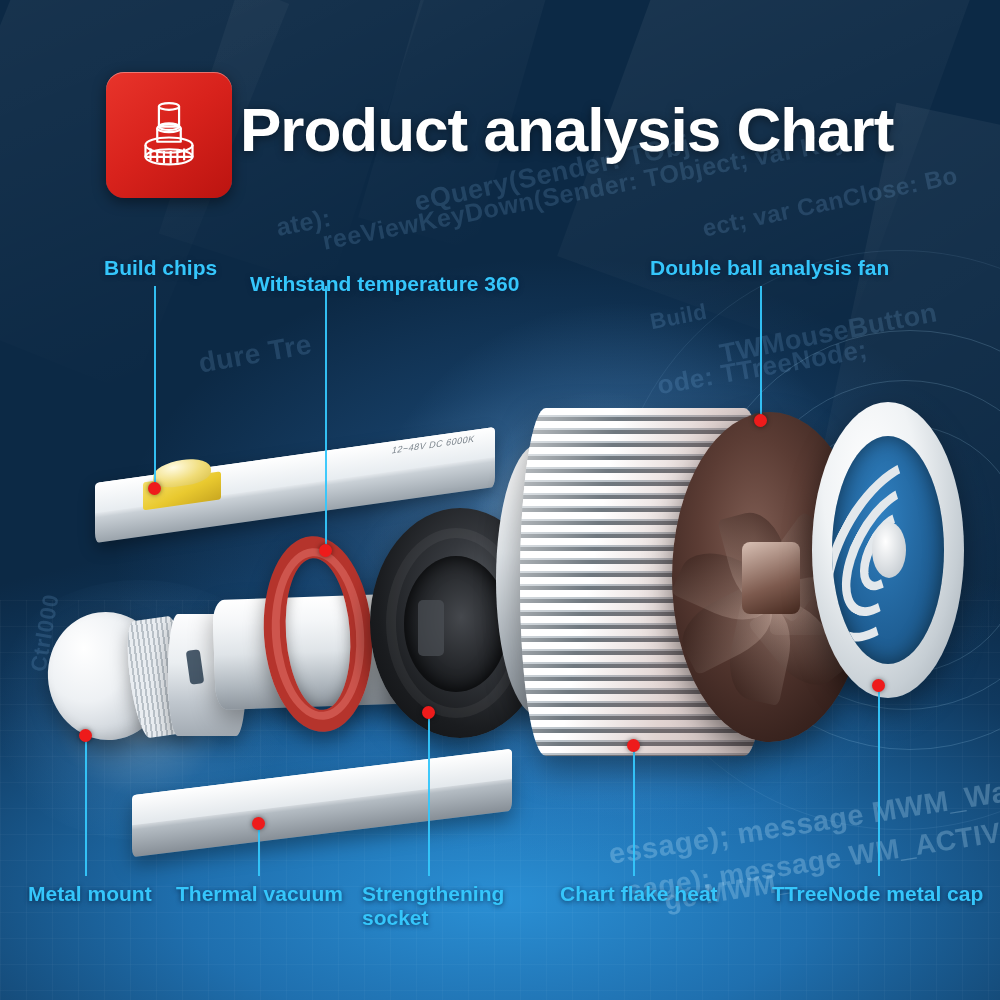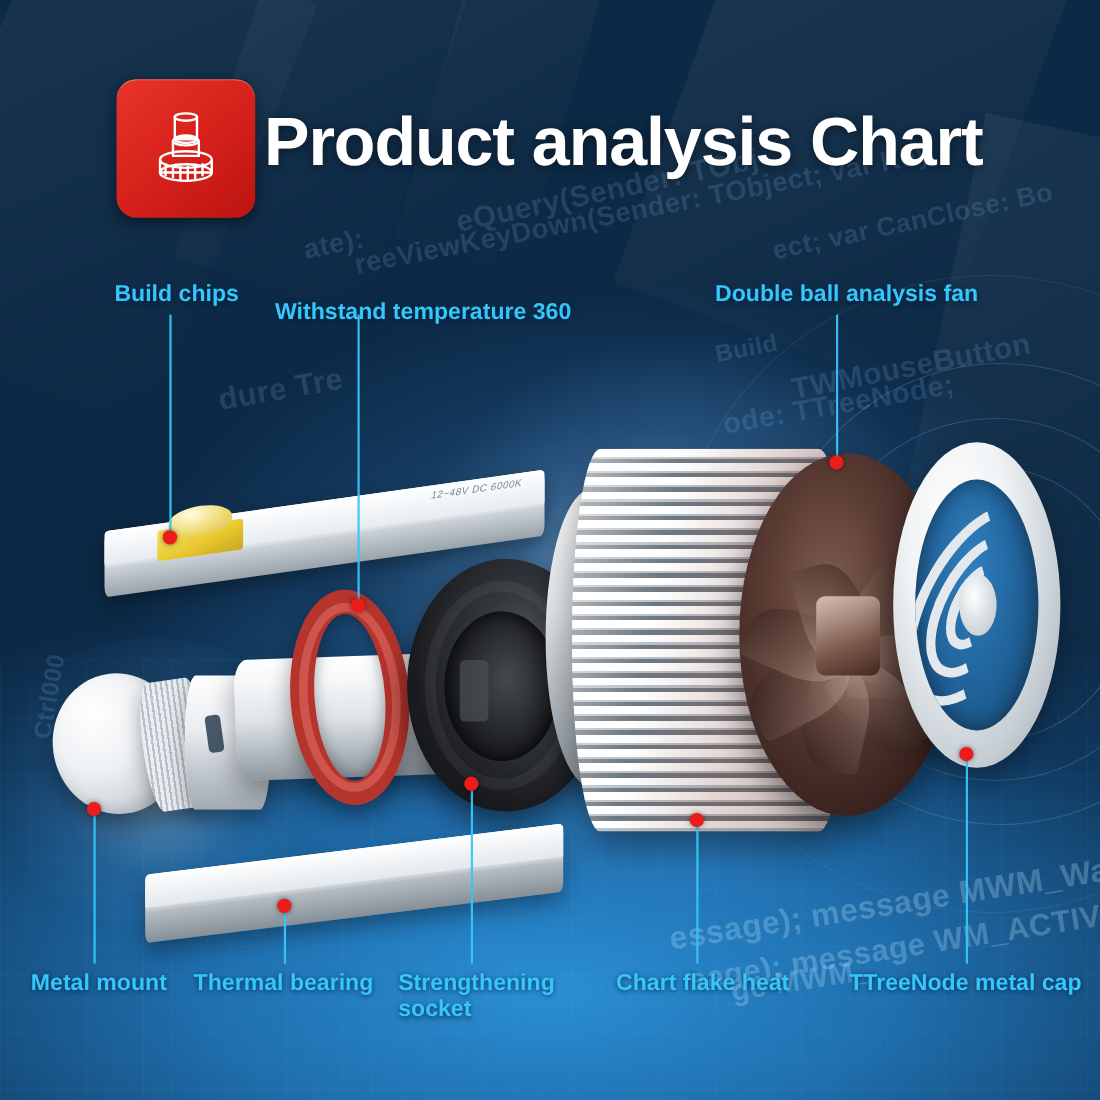--- a/index.html
+++ b/index.html
@@ -371,21 +371,21 @@
       <div class="leader-dot" style="left: 148px; top: 482px; background: rgb(238, 27, 27);"></div>
       <div class="callout-label" style="left: 250px; top: 272px; color: rgb(53, 198, 251);">Withstand temperature 360</div>
       <div class="leader-line" style="left: 325px; top: 286px; height: 264px; background: rgb(53, 198, 251);"></div>
       <div class="leader-dot" style="left: 319px; top: 544px; background: rgb(238, 27, 27);"></div>
       <div class="callout-label" style="left: 650px; top: 256px; color: rgb(53, 198, 251);">Double ball analysis fan</div>
       <div class="leader-line" style="left: 760px; top: 286px; height: 134px; background: rgb(53, 198, 251);"></div>
       <div class="leader-dot" style="left: 754px; top: 414px; background: rgb(238, 27, 27);"></div>
       <div class="callout-label" style="left: 28px; top: 882px; color: rgb(53, 198, 251);">Metal mount</div>
       <div class="leader-line" style="left: 85px; top: 740px; height: 136px; background: rgb(53, 198, 251);"></div>
       <div class="leader-dot" style="left: 79px; top: 729px; background: rgb(238, 27, 27);"></div>
-      <div class="callout-label" style="left: 176px; top: 882px; color: rgb(53, 198, 251);">Thermal bearing</div>
+      <div class="callout-label" style="left: 176px; top: 882px; color: rgb(53, 198, 251);">Thermal vacuum</div>
       <div class="leader-line" style="left: 258px; top: 828px; height: 48px; background: rgb(53, 198, 251);"></div>
       <div class="leader-dot" style="left: 252px; top: 817px; background: rgb(238, 27, 27);"></div>
       <div class="callout-label wrap" style="left: 362px; top: 882px; width: 160px; color: rgb(53, 198, 251);">Strengthening socket</div>
       <div class="leader-line" style="left: 428px; top: 716px; height: 160px; background: rgb(53, 198, 251);"></div>
       <div class="leader-dot" style="left: 422px; top: 706px; background: rgb(238, 27, 27);"></div>
       <div class="callout-label" style="left: 560px; top: 882px; color: rgb(53, 198, 251);">Chart flake heat</div>
       <div class="leader-line" style="left: 633px; top: 750px; height: 126px; background: rgb(53, 198, 251);"></div>
       <div class="leader-dot" style="left: 627px; top: 739px; background: rgb(238, 27, 27);"></div>
       <div class="callout-label" style="left: 772px; top: 882px; color: rgb(53, 198, 251);">TTreeNode metal cap</div>
       <div class="leader-line" style="left: 878px; top: 690px; height: 186px; background: rgb(53, 198, 251);"></div>

